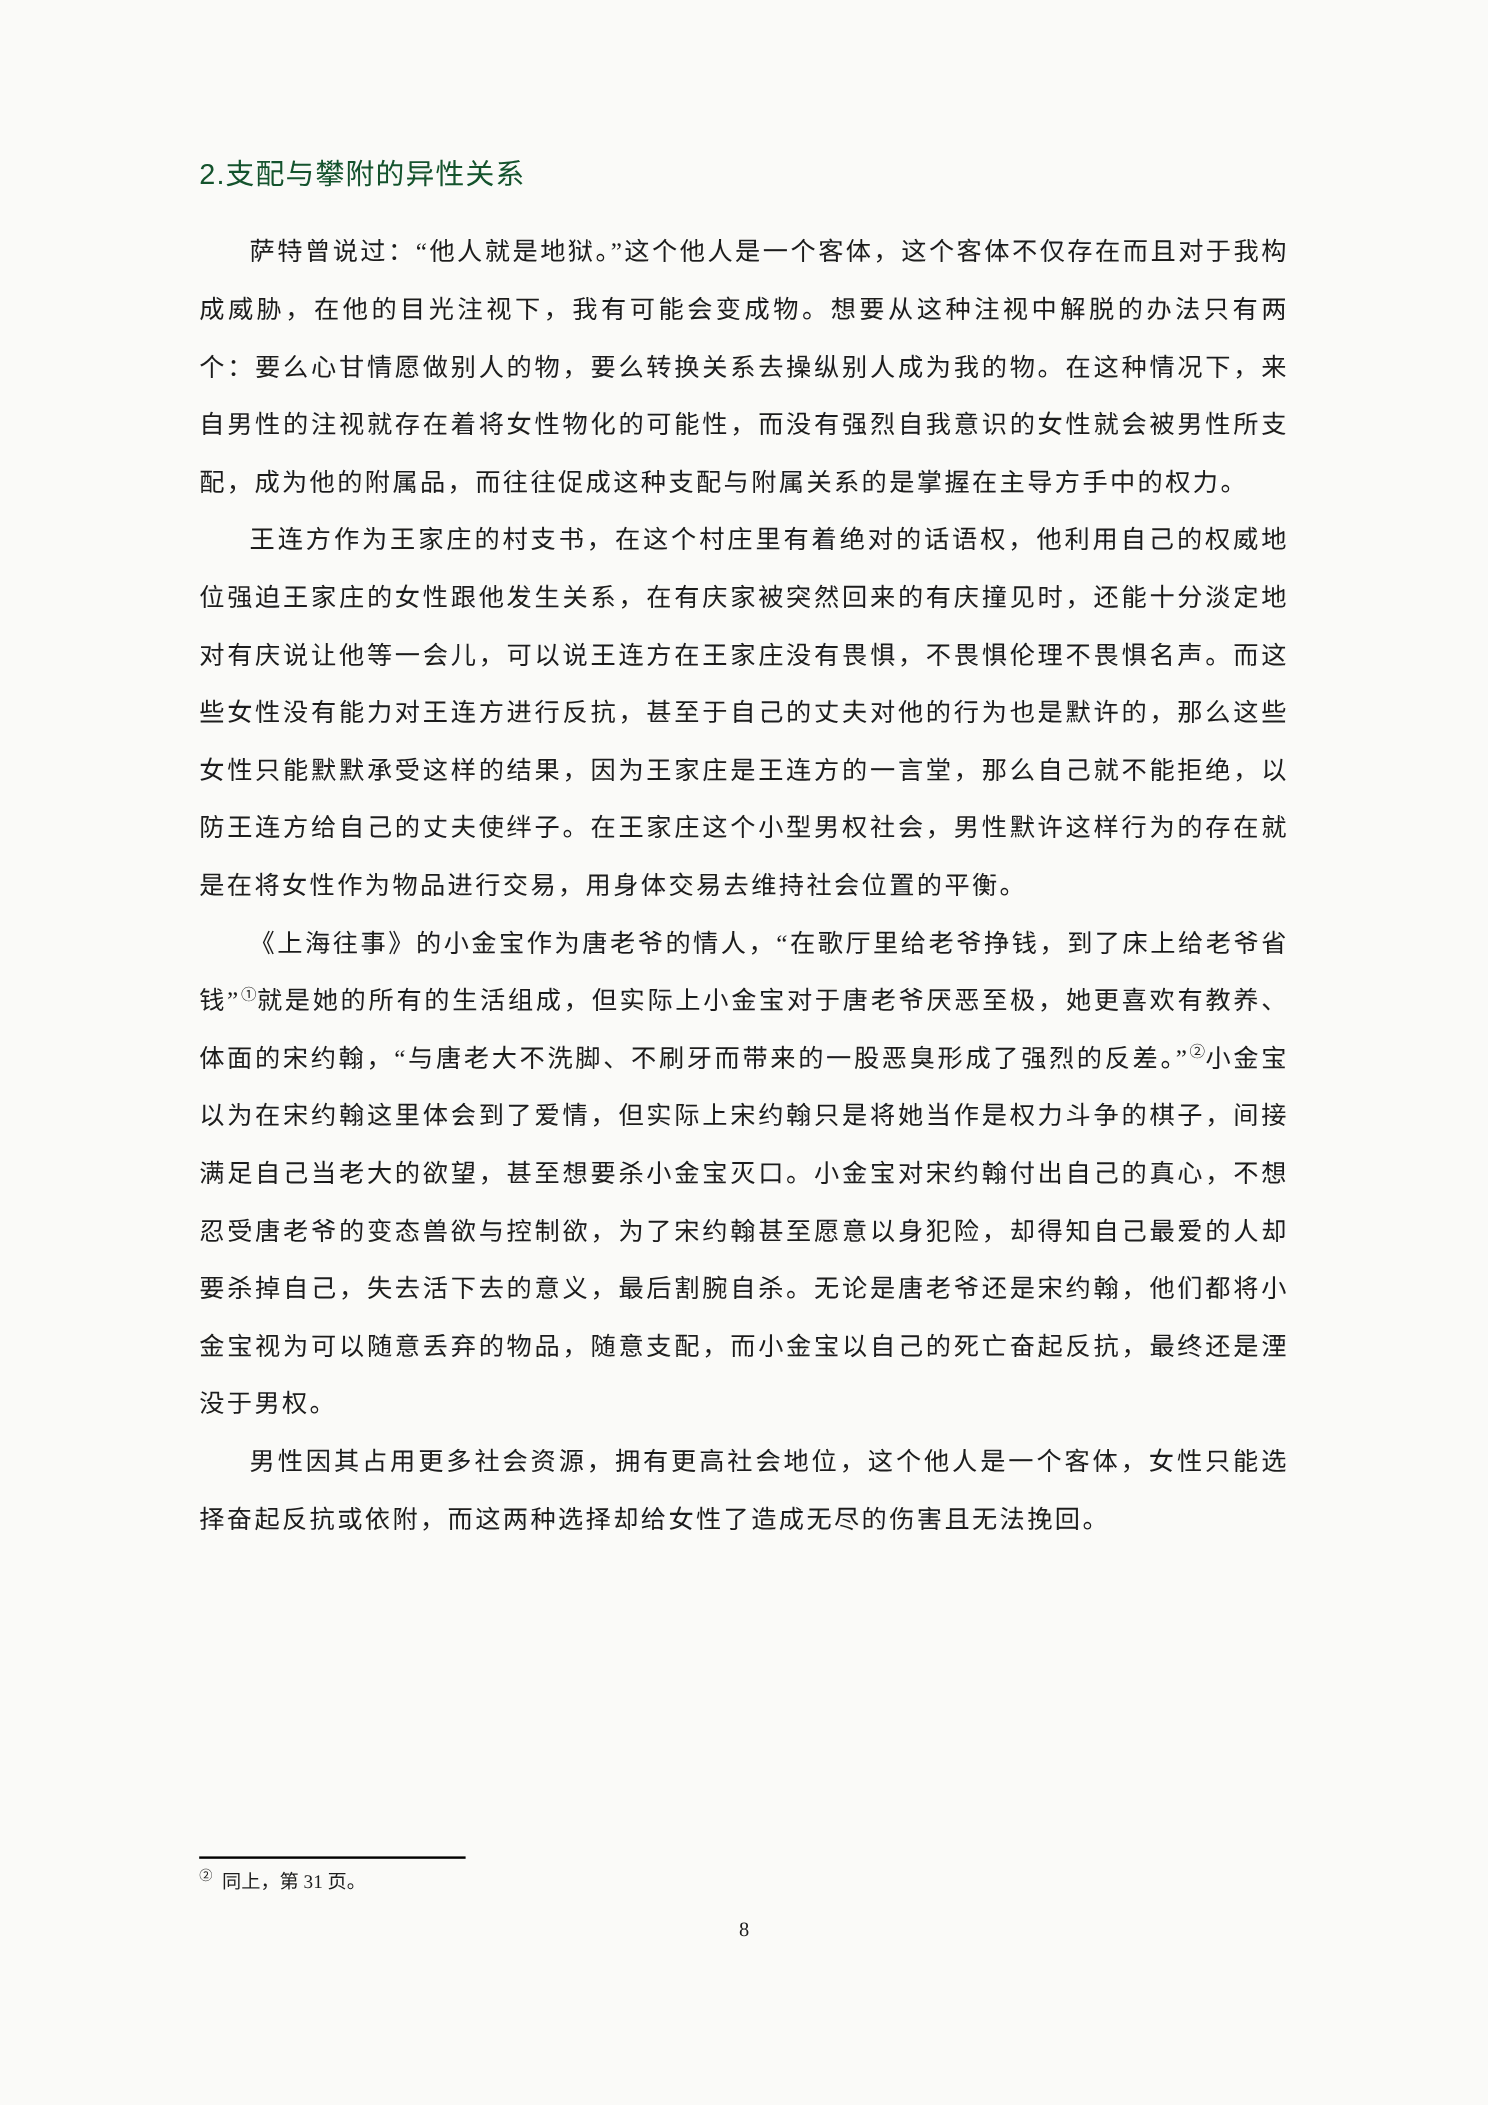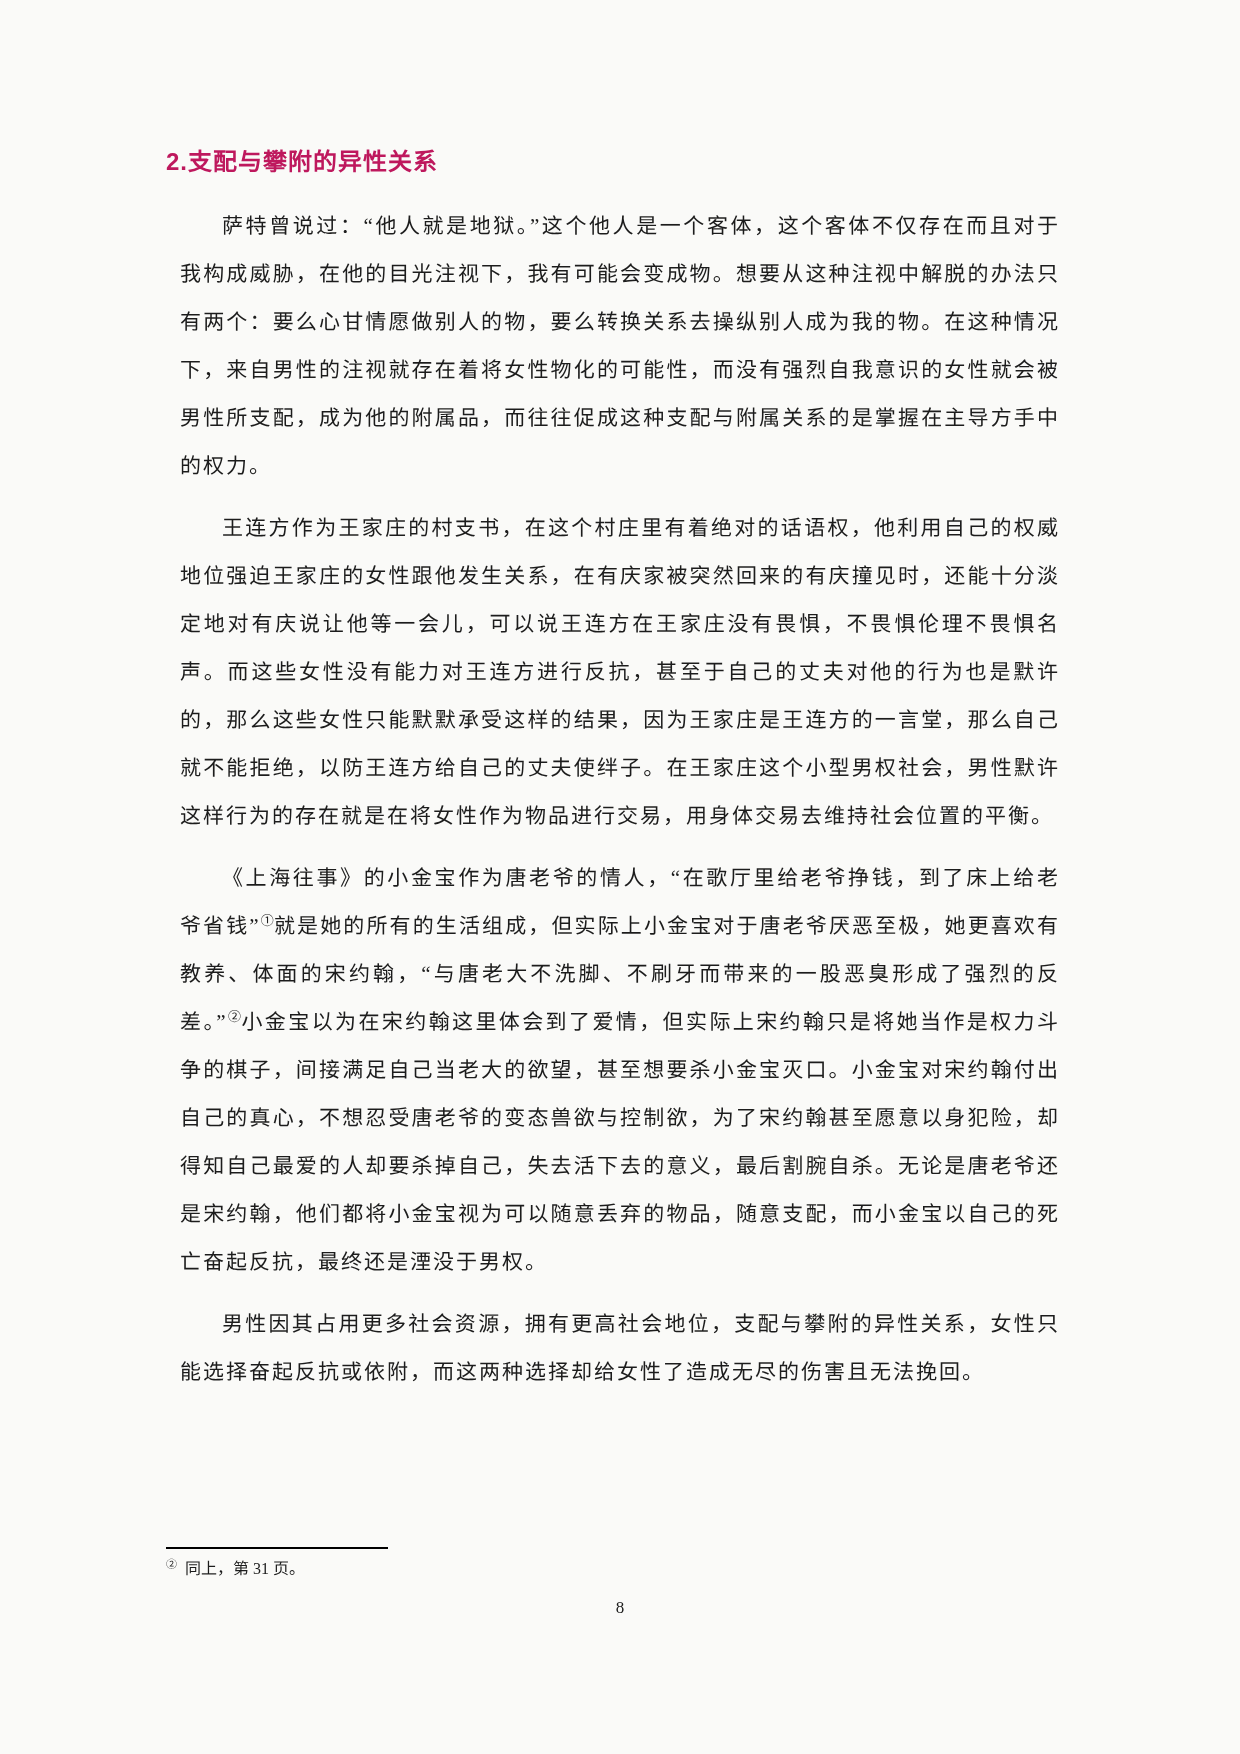--- a/index.html
+++ b/index.html
@@ -19,29 +19,29 @@
     box-sizing: border-box;
   }
   .content {
     position: absolute;
     left: 166px;
     top: 130px;
     width: 908px;
   }
   .doc-heading {
     font-family: "Liberation Sans", "DejaVu Sans", sans-serif;
-    font-weight: 700;
+    font-weight: 400;
     font-size: 24px;
     line-height: 32px;
-    color: #be185d;
+    color: #14532d;
     letter-spacing: 1px;
-    margin: 16px 0 24px 0;
+    margin: 0 0 24px 0;
   }
   .para {
-    margin: 14px;
+    margin: 0;
     font-size: 21px;
     line-height: 48px;
     letter-spacing: 2px;
     text-align: justify;
     text-indent: 2em;
     word-break: break-all;
   }
   .para sup {
     font-size: 13px;
     line-height: 0;
@@ -85,21 +85,21 @@
 
 <div class="page">
 
   <div class="content">
     <h2 class="doc-heading">2.支配与攀附的异性关系</h2>
 
     <div>
         <p class="para"><span>萨特曾说过：“他人就是地狱。”这个他人是一个客体，这个客体不仅存在而且对于我构成威胁，在他的目光注视下，我有可能会变成物。想要从这种注视中解脱的办法只有两个：要么心甘情愿做别人的物，要么转换关系去操纵别人成为我的物。在这种情况下，来自男性的注视就存在着将女性物化的可能性，而没有强烈自我意识的女性就会被男性所支配，成为他的附属品，而往往促成这种支配与附属关系的是掌握在主导方手中的权力。</span></p>
         <p class="para"><span>王连方作为王家庄的村支书，在这个村庄里有着绝对的话语权，他利用自己的权威地位强迫王家庄的女性跟他发生关系，在有庆家被突然回来的有庆撞见时，还能十分淡定地对有庆说让他等一会儿，可以说王连方在王家庄没有畏惧，不畏惧伦理不畏惧名声。而这些女性没有能力对王连方进行反抗，甚至于自己的丈夫对他的行为也是默许的，那么这些女性只能默默承受这样的结果，因为王家庄是王连方的一言堂，那么自己就不能拒绝，以防王连方给自己的丈夫使绊子。在王家庄这个小型男权社会，男性默许这样行为的存在就是在将女性作为物品进行交易，用身体交易去维持社会位置的平衡。</span></p>
         <p class="para"><span>《上海往事》的小金宝作为唐老爷的情人，“在歌厅里给老爷挣钱，到了床上给老爷省钱”</span><sup>①</sup><span>就是她的所有的生活组成，但实际上小金宝对于唐老爷厌恶至极，她更喜欢有教养、体面的宋约翰，“与唐老大不洗脚、不刷牙而带来的一股恶臭形成了强烈的反差。”</span><sup>②</sup><span>小金宝以为在宋约翰这里体会到了爱情，但实际上宋约翰只是将她当作是权力斗争的棋子，间接满足自己当老大的欲望，甚至想要杀小金宝灭口。小金宝对宋约翰付出自己的真心，不想忍受唐老爷的变态兽欲与控制欲，为了宋约翰甚至愿意以身犯险，却得知自己最爱的人却要杀掉自己，失去活下去的意义，最后割腕自杀。无论是唐老爷还是宋约翰，他们都将小金宝视为可以随意丢弃的物品，随意支配，而小金宝以自己的死亡奋起反抗，最终还是湮没于男权。</span></p>
-        <p class="para"><span>男性因其占用更多社会资源，拥有更高社会地位，支配与攀附的异性关系，女性只能选择奋起反抗或依附，而这两种选择却给女性了造成无尽的伤害且无法挽回。</span></p>
+        <p class="para"><span>男性因其占用更多社会资源，拥有更高社会地位，这个他人是一个客体，女性只能选择奋起反抗或依附，而这两种选择却给女性了造成无尽的伤害且无法挽回。</span></p>
       </div>
   </div>
 
   <div class="footnote-block">
     <div class="footnote-sep"></div>
     <div>
         <div class="footnote-item"><span class="fn-marker">②</span><span>同上，第 31 页。</span></div>
       </div>
   </div>
 

